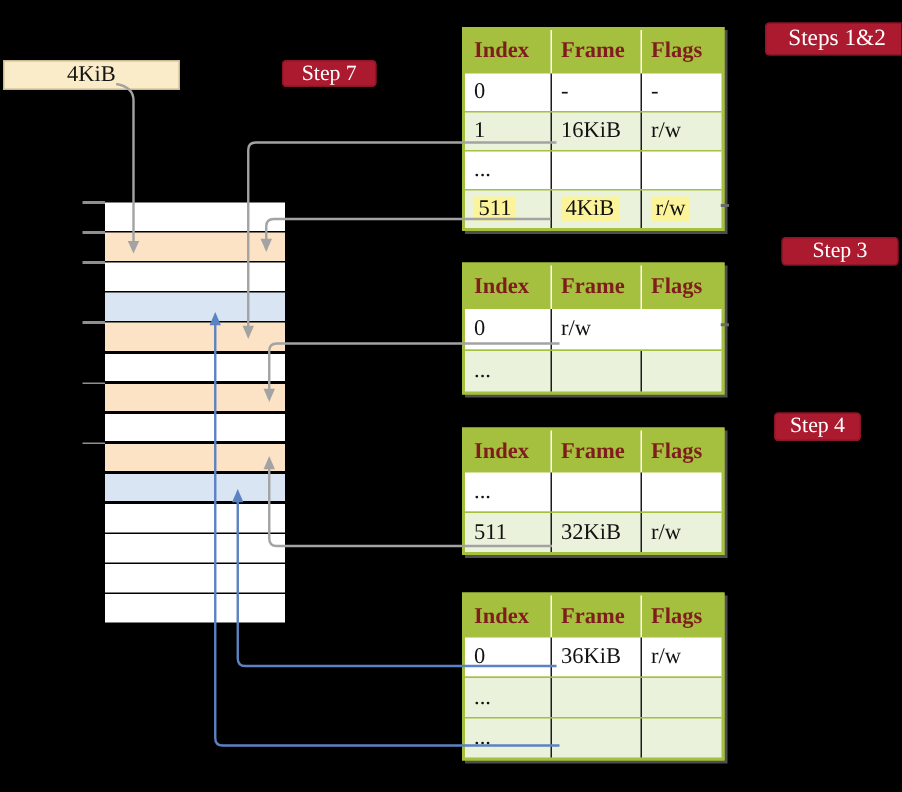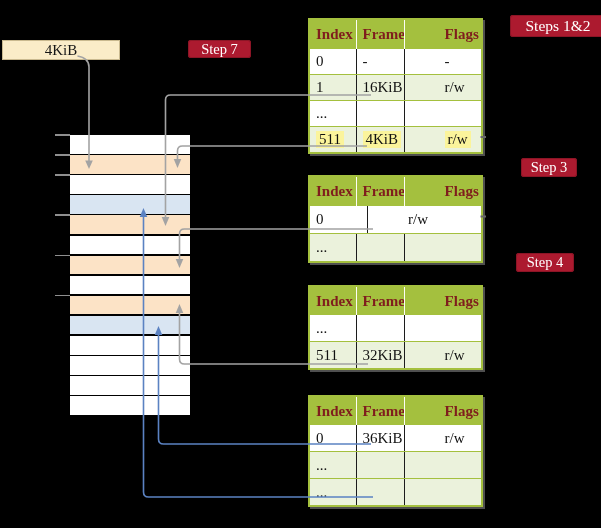--- a/index.html
+++ b/index.html
@@ -18,22 +18,22 @@
     left:2px;top:40px;width:116px;height:18px;background:var(--wheat);
     border:1px solid #c9b98f;color:#151515;font-size:15px;text-align:center;line-height:18px;
   }
   
   .badge{
     position:absolute;background:var(--red);color:#fff;text-align:center;
     border-radius:3px;font-size:14.5px;box-shadow:0 0 0 1px #8c1526 inset;
   }
   #badge-step0{left:188px;top:40px;width:63px;height:18px;line-height:18px;}
   #badge-steps12{left:510px;top:15px;width:96px;height:22px;line-height:22px;font-size:15.5px;}
-  #badge-step3{left:521px;top:158px;width:56px;height:19px;line-height:19px;}
-  #badge-step4{left:516px;top:253px;width:58px;height:19px;line-height:19px;}
+  #badge-step3{left:521px;top:158px;width:78px;height:19px;line-height:19px;}
+  #badge-step4{left:516px;top:275px;width:58px;height:19px;line-height:19px;}
   
   .mrow{position:absolute;left:70px;width:120px;height:18.6px;}
   .mrow.white{background:#fff;}
   .mrow.peach{background:var(--peach);}
   .mrow.blue{background:var(--blue);}
   .tick{position:absolute;left:55px;width:15px;height:1.6px;background:#8f8f8f;}
   
   .ptable{
     position:absolute;left:308px;width:171px;border:2px solid var(--green);
     background:var(--green);box-shadow:2px 2px 0 rgba(158,158,158,.5);
@@ -42,21 +42,21 @@
   .brow{display:flex;background:#fff;border-top:1.5px solid var(--green);}
   .brow.first{border-top:none;}
   .brow.shaded{background:var(--rowgreen);}
   .cell{
     box-sizing:border-box;display:flex;align-items:center;padding-left:6px;
     font-size:15px;color:#111;overflow:hidden;white-space:nowrap;
   }
   .hrow .cell{font-size:15px;color:#7f1d1d;}
   .hrow .c0,.hrow .c1{border-right:1.5px solid #fdfdf6;}
   .brow .c0,.brow .c1{border-right:1px solid #1c1c1c;}
-  .c0{width:58px;} .c1{width:60px;} .c2{width:53px;margin-left:34px;}
+  .c0{width:58px;} .c1{width:60px;} .c2{width:53px;}
   .hl{background:var(--yellow);padding:0 3px;}
   
   #wires{position:absolute;left:0;top:0;z-index:9;}
   .gline{stroke:var(--garrow);stroke-width:1.6;fill:none;stroke-linejoin:round;}
   .bline{stroke:var(--barrow);stroke-width:1.6;fill:none;stroke-linejoin:round;}
   .gfill{fill:var(--garrow);stroke:none;}
   .bfill{fill:var(--barrow);stroke:none;}
   .stub{stroke:#6a6a6a;stroke-width:2;fill:none;}
 </style>
 </head>

